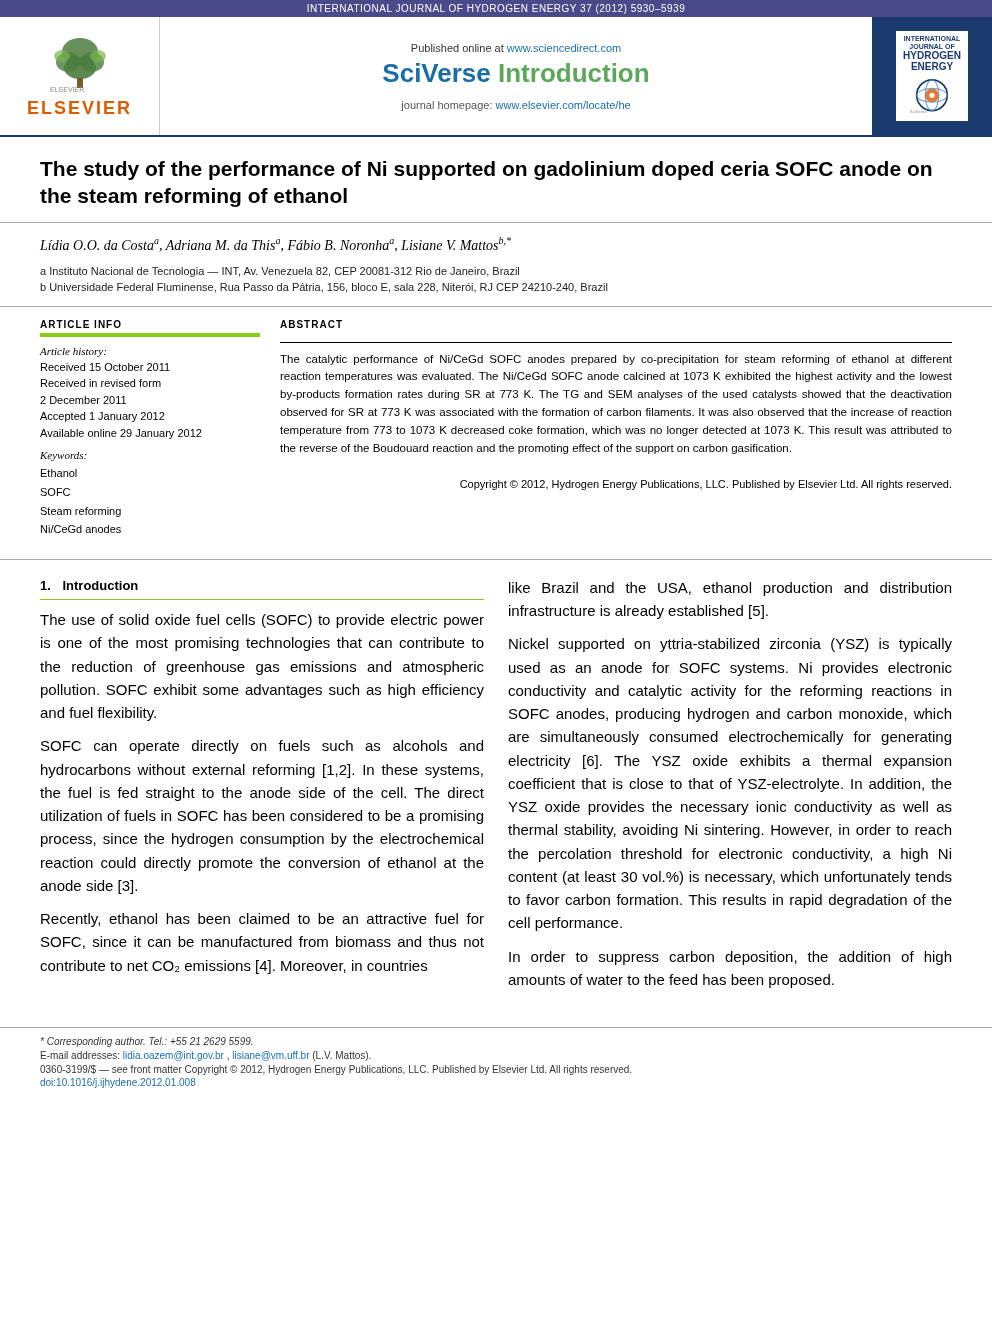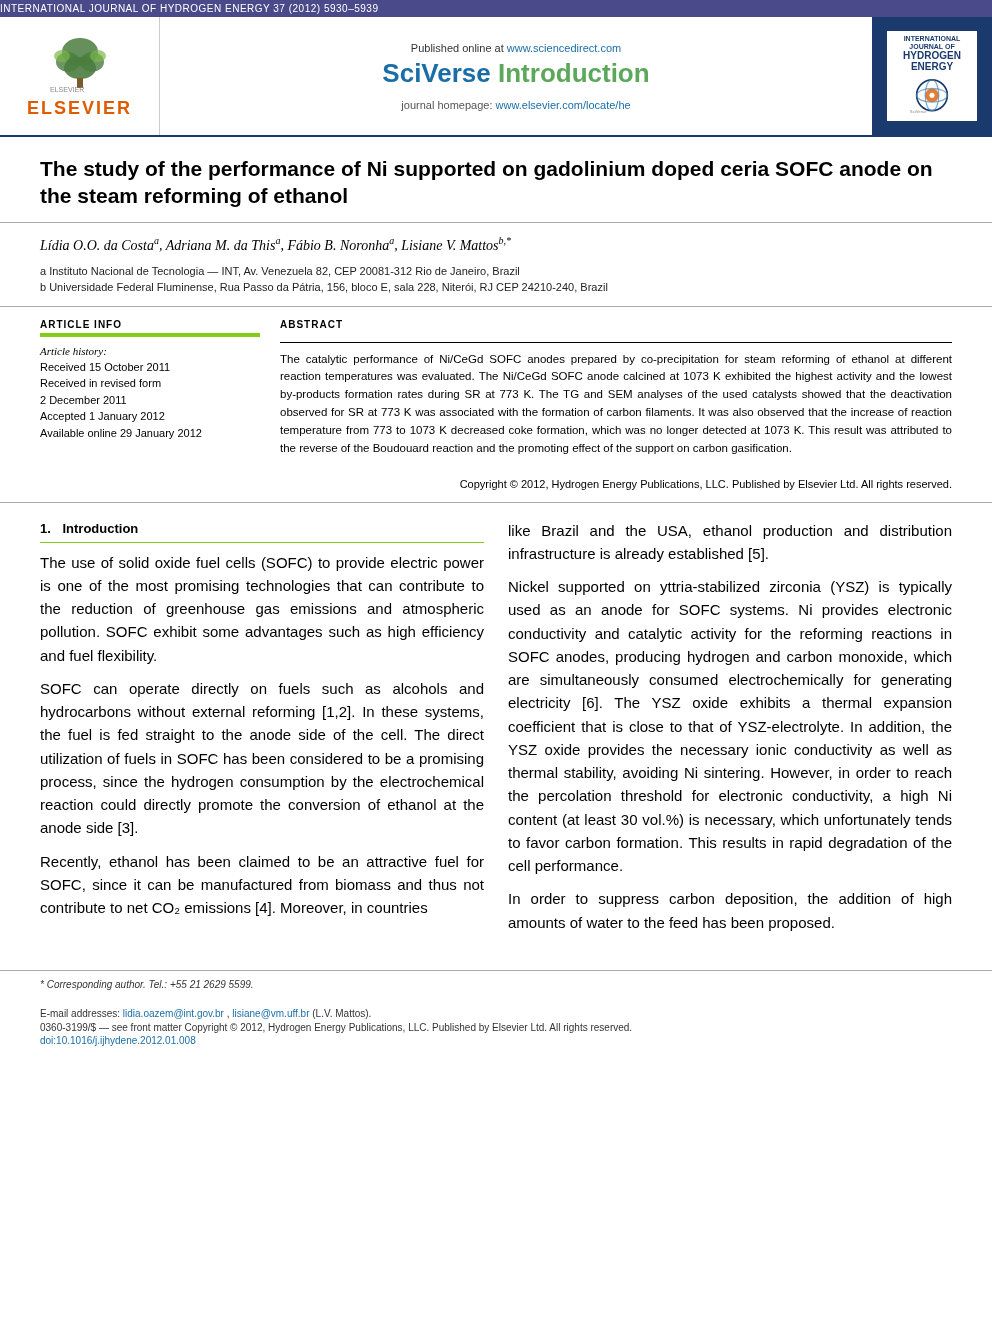--- a/index.html
+++ b/index.html
@@ -7,21 +7,21 @@
       font-family: 'Times New Roman', Times, serif;
       background: #fff;
       width: 992px;
       min-height: 1323px;
       font-size: 13px;
       color: #000;
     }
     .top-bar {
       background: #4a4a8a;
       color: #fff;
-      text-align: left;
+      text-align: center;
       font-size: 10px;
       padding: 3px 0;
       letter-spacing: 0.5px;
       font-family: Arial, sans-serif;
     }
     .header-section {
       display: flex;
       align-items: stretch;
       border-bottom: 2px solid #1a3a6e;
       height: 120px;
@@ -95,21 +95,21 @@
       min-width: 120px;
       background: #1a3a6e;
       display: flex;
       flex-direction: column;
       align-items: center;
       justify-content: center;
       padding: 8px;
     }
     .journal-logo-inner {
       background: #fff;
-      width: 90px;
+      width: 72px;
       height: 90px;
       display: flex;
       flex-direction: column;
       align-items: center;
       justify-content: flex-start;
       padding: 4px;
     }
     .journal-logo-title {
       font-family: Arial, sans-serif;
       font-size: 7px;
@@ -269,21 +269,21 @@
     .footer-section {
       border-top: 1px solid #aaa;
       padding: 8px 40px;
       font-size: 10px;
       font-family: Arial, sans-serif;
       color: #333;
       margin-top: 10px;
     }
     .footer-note {
       font-style: italic;
-      margin-bottom: 18px;
+      margin-bottom: 3px;
     }
     .footer-email {
       margin-bottom: 3px;
     }
     .footer-license {
       margin-bottom: 2px;
     }
     .footer-doi {
       color: #1a6ea8;
     }
@@ -371,20 +371,27 @@
 
     <div class="info-group">
       <div class="info-label">Article history:</div>
       <div class="info-value">Received 15 October 2011</div>
       <div class="info-value">Received in revised form</div>
       <div class="info-value">2 December 2011</div>
       <div class="info-value">Accepted 1 January 2012</div>
       <div class="info-value">Available online 29 January 2012</div>
     </div>
 
+    <div class="info-group">
+      <div class="keywords-label">Keywords:</div>
+      <div class="keyword-item">Ethanol</div>
+      <div class="keyword-item">SOFC</div>
+      <div class="keyword-item">Steam reforming</div>
+      <div class="keyword-item">Ni/CeGd anodes</div>
+    </div>
   </div>
 
   <div class="abstract-col">
     <div class="abstract-title">ABSTRACT</div>
     <div class="abstract-text">The catalytic performance of Ni/CeGd SOFC anodes prepared by co-precipitation for steam reforming of ethanol at different reaction temperatures was evaluated. The Ni/CeGd SOFC anode calcined at 1073 K exhibited the highest activity and the lowest by-products formation rates during SR at 773 K. The TG and SEM analyses of the used catalysts showed that the deactivation observed for SR at 773 K was associated with the formation of carbon filaments. It was also observed that the increase of reaction temperature from 773 to 1073 K decreased coke formation, which was no longer detected at 1073 K. This result was attributed to the reverse of the Boudouard reaction and the promoting effect of the support on carbon gasification.</div>
     <div class="copyright-line">Copyright © 2012, Hydrogen Energy Publications, LLC. Published by Elsevier Ltd. All rights reserved.</div>
   </div>
 </div>
 
 <div class="main-content">

